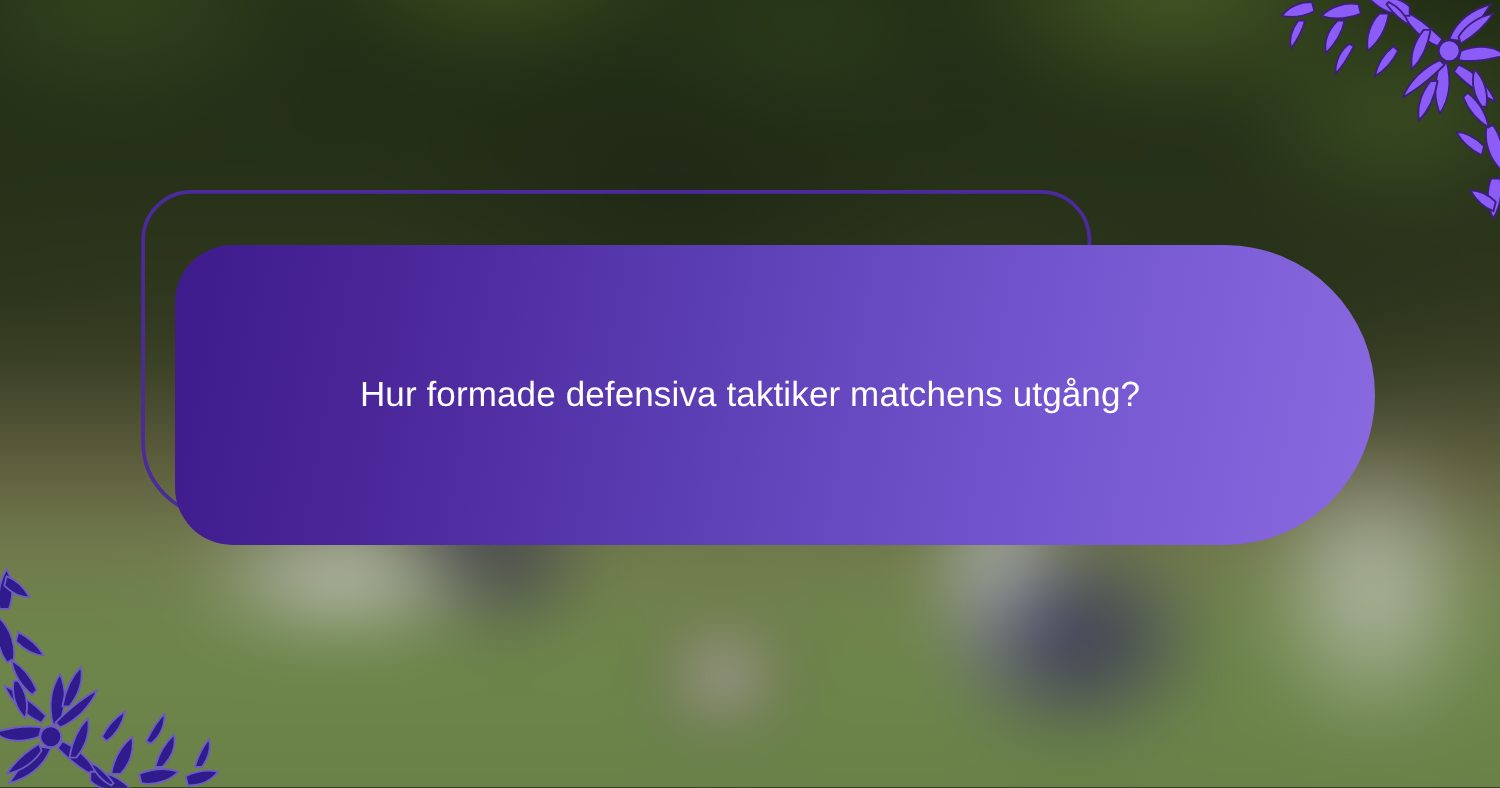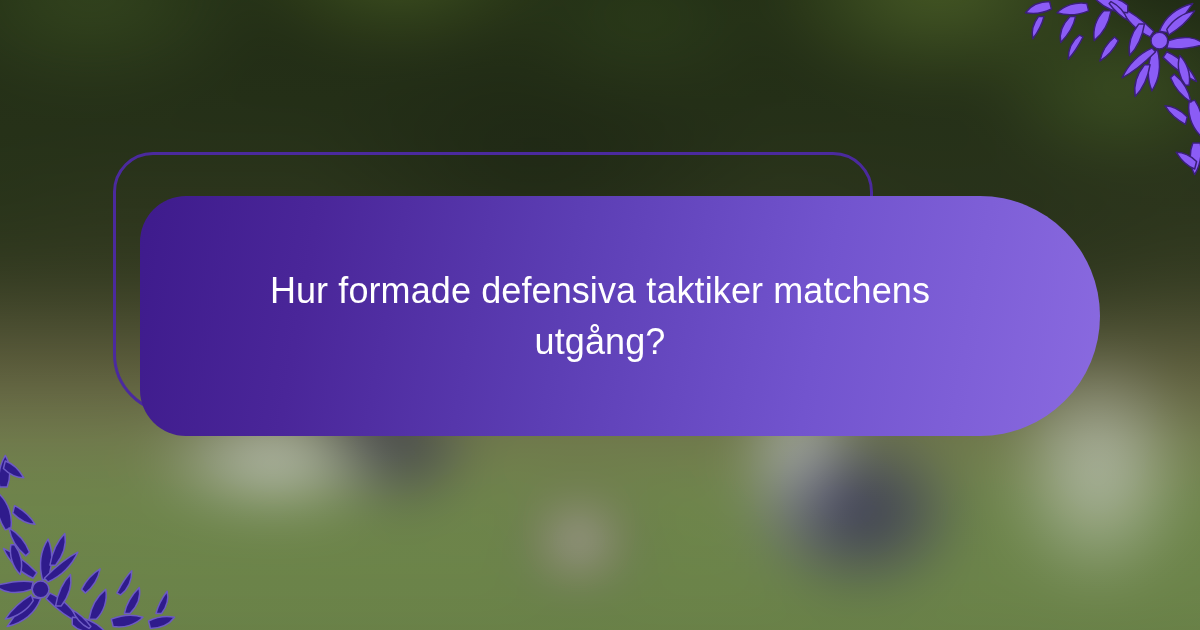--- a/index.html
+++ b/index.html
@@ -99,21 +99,21 @@
     background: linear-gradient(100deg, #3E1B8C 0%, #4A2699 18%, #5C3EB4 44%, #7254CE 70%, #8A6AE0 100%);
     display: flex;
     align-items: center;
     justify-content: center;
     box-sizing: border-box;
     padding: 0 150px 0 110px;
   }
   .card-title {
     margin: 0;
     color: #ffffff;
-    font-size: 36px;
+    font-size: 28px;
     line-height: 1.42;
     font-weight: 400;
     text-align: center;
     letter-spacing: 0.1px;
     max-width: 720px;
   }
 </style>
 </head>
 <body>
 

